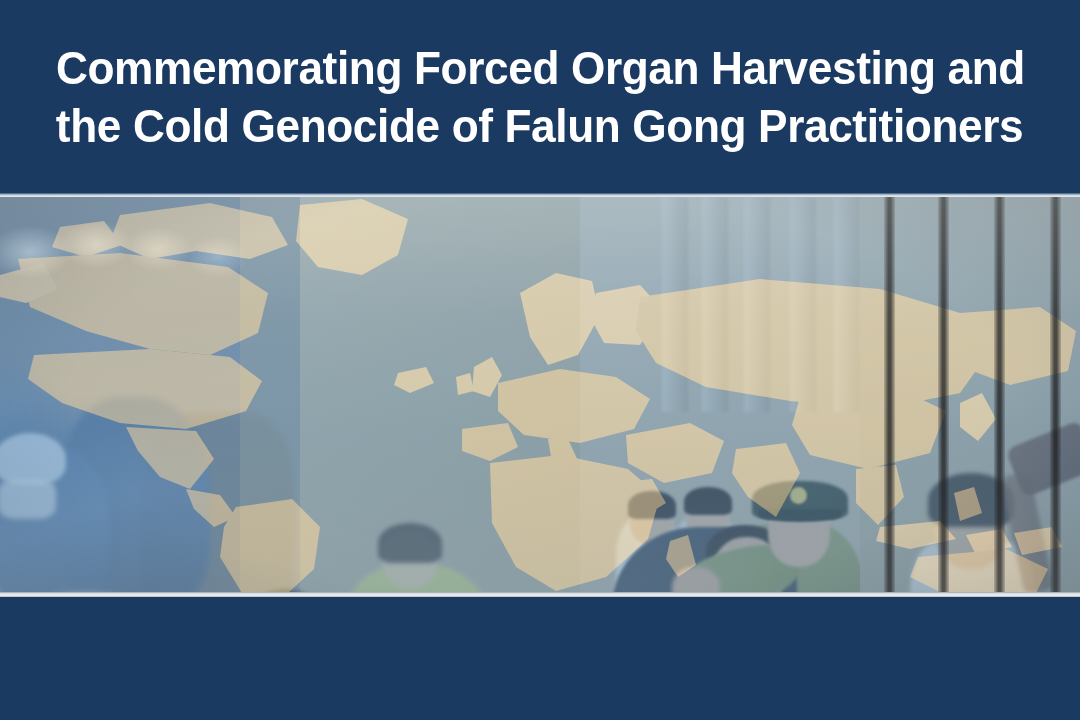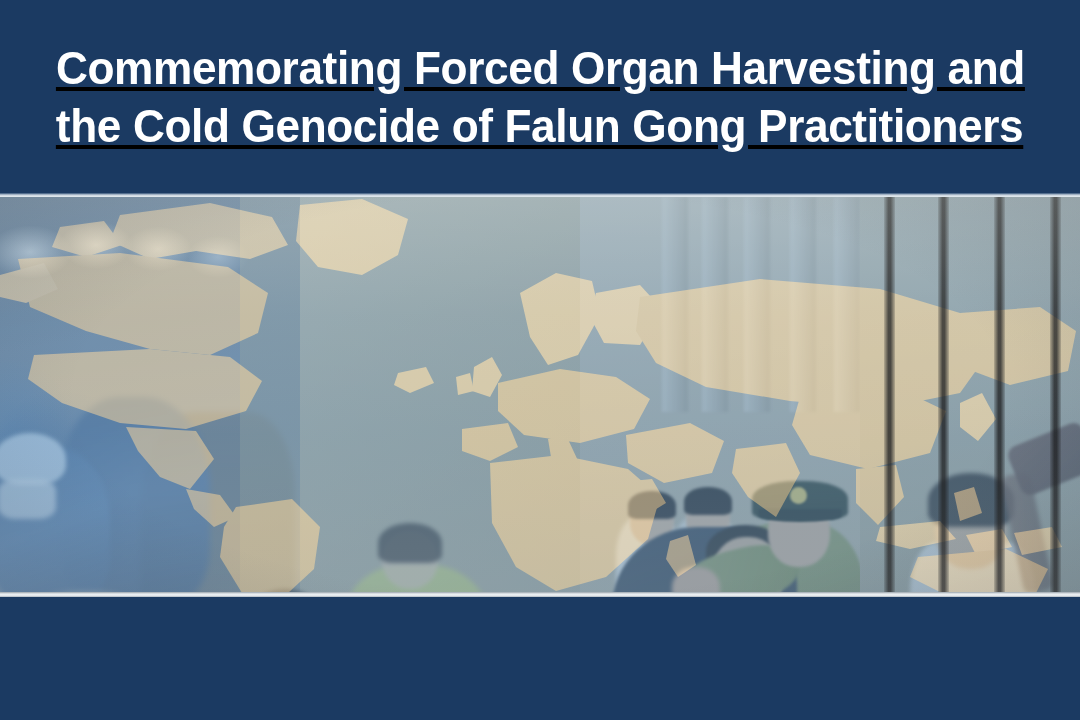--- a/index.html
+++ b/index.html
@@ -1,21 +1,21 @@
 <!DOCTYPE html>
 <html><head>
 <meta charset="utf-8">
 <style>
   html,body{margin:0;padding:0;background:#1b3a62;}
   body{width:1080px;height:720px;overflow:hidden;font-family:"Liberation Sans",sans-serif;}
   #poster{position:relative;width:1080px;height:720px;background:#1b3a62;overflow:hidden;}
 
   
   #header{position:absolute;left:0;top:0;width:1080px;height:194px;background:#1b3a62;
-          display:flex;flex-direction:column;align-items:center;justify-content:center;text-decoration:underline;}
+          display:flex;flex-direction:column;align-items:center;justify-content:center;}
   .title-line{color:#ffffff;font-family:"Liberation Sans Narrow","Liberation Sans",sans-serif;
           font-weight:bold;font-size:47px;line-height:58px;letter-spacing:-0.4px;
           white-space:nowrap;text-align:center;transform:scaleX(0.94);transform-origin:center;}
   #divider-top{position:absolute;left:0;top:193px;width:1080px;height:4px;
           background:linear-gradient(to bottom,#2d4d74 0%,#b9c6d4 45%,#e8eef2 80%,#cfd9e2 100%);}
 
   
   #photo{position:absolute;left:0;top:197px;width:1080px;height:396px;overflow:hidden;
          background:#b9ac94;}
   #photo .layer{position:absolute;left:0;top:0;width:1080px;height:396px;}

